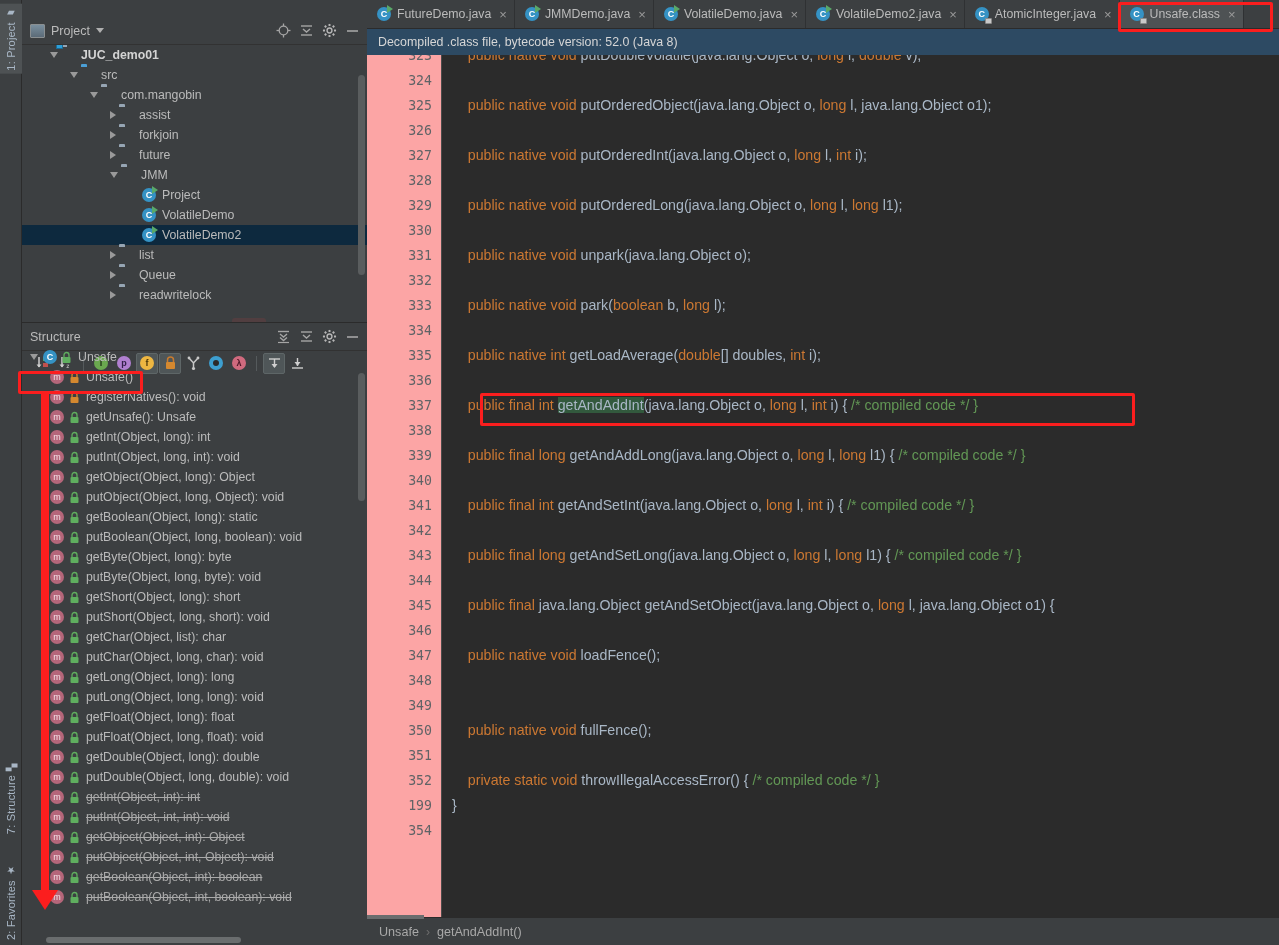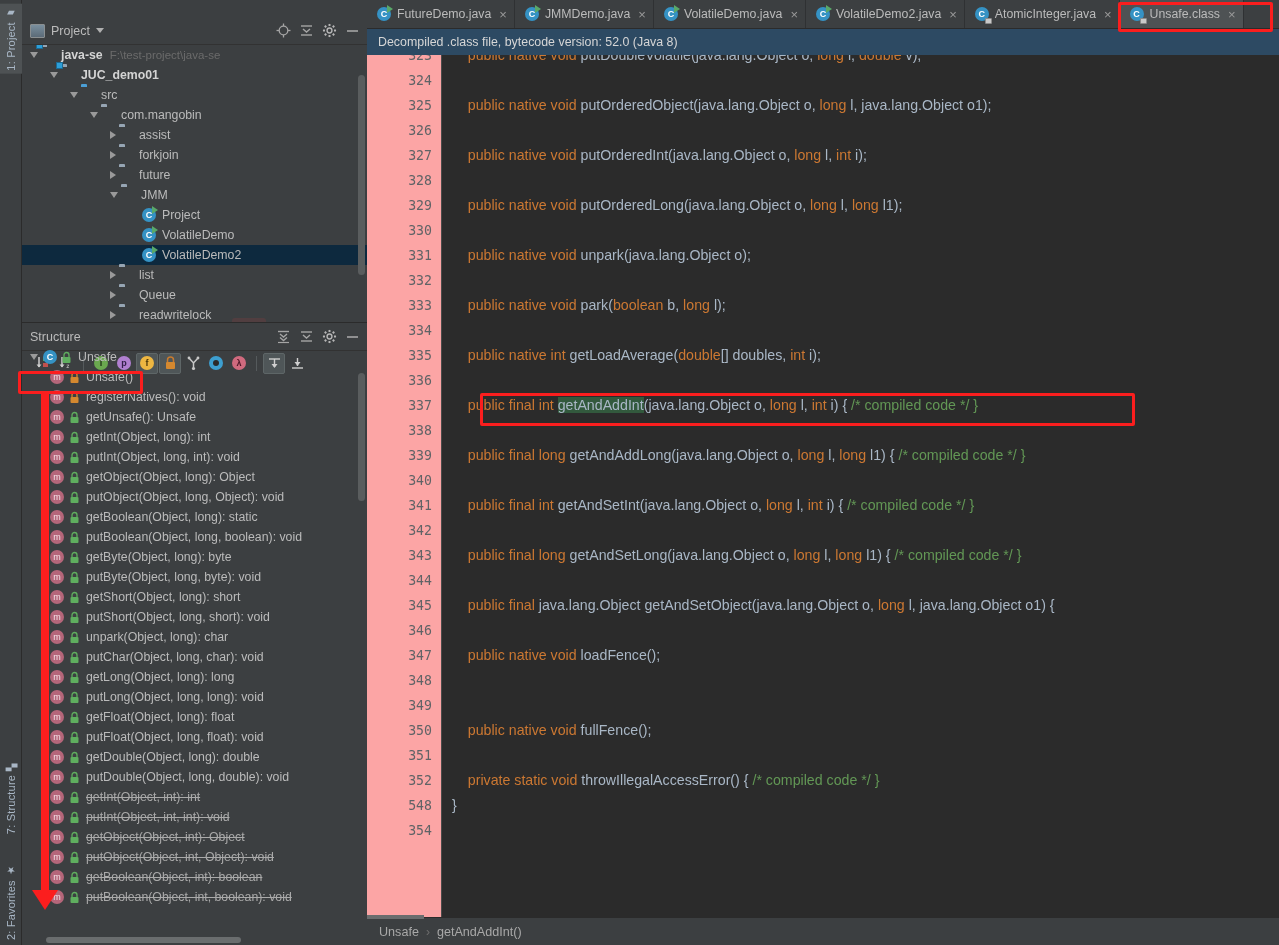--- a/index.html
+++ b/index.html
@@ -355,26 +355,20 @@
       </span>
       <span class="ph-btn">
         <svg width="15" height="15" viewBox="0 0 15 15">
             <line x1="2" y1="8" x2="13" y2="8" stroke="#a5a5a5" stroke-width="1.6"></line>
           </svg>
       </span>
     </div>
 
     <div class="tree">
       <div id="proj-rows">
-          <div class="trow" style="padding-left: 8px;">
-            <span class="tw open"></span>
-            <span class="ticon"><span class="fold"><span class="badge"></span></span></span>
-            <span class="tlabel tbold">java-se</span>
-            <span class="tpath">F:\test-project\java-se</span>
-          </div>
           <div class="trow" style="padding-left: 28px;">
             <span class="tw open"></span>
             <span class="ticon"><span class="fold"><span class="badge"></span></span></span>
             <span class="tlabel tbold">JUC_demo01</span>
           </div>
           <div class="trow" style="padding-left: 48px;">
             <span class="tw open"></span>
             <span class="ticon"><span class="fold blue"></span></span>
             <span class="tlabel">src</span>
           </div>
@@ -688,21 +682,21 @@
               </svg></span>
             <span class="">putShort(Object, long, short): void</span>
           </div>
           <div class="srow">
             <span class="indent"></span>
             <span class="mico">m</span>
             <span class="lockico"><svg width="11" height="13" viewBox="0 0 11 13">
                 <path d="M3 6 V4 a2.5 2.5 0 0 1 5 0 V6" fill="none" stroke="#5fae5f" stroke-width="1.3"></path>
                 <rect x="1.5" y="6" width="8" height="6" rx="1" fill="#5fae5f"></rect>
               </svg></span>
-            <span class="">unpark(Object, long): char</span>
+            <span class="">getChar(Object, list): char</span>
           </div>
           <div class="srow">
             <span class="indent"></span>
             <span class="mico">m</span>
             <span class="lockico"><svg width="11" height="13" viewBox="0 0 11 13">
                 <path d="M3 6 V4 a2.5 2.5 0 0 1 5 0 V6" fill="none" stroke="#5fae5f" stroke-width="1.3"></path>
                 <rect x="1.5" y="6" width="8" height="6" rx="1" fill="#5fae5f"></rect>
               </svg></span>
             <span class="">putChar(Object, long, char): void</span>
           </div>
@@ -883,21 +877,21 @@
           <div class="gline">343</div>
           <div class="gline">344</div>
           <div class="gline">345</div>
           <div class="gline">346</div>
           <div class="gline">347</div>
           <div class="gline">348</div>
           <div class="gline">349</div>
           <div class="gline">350</div>
           <div class="gline">351</div>
           <div class="gline">352</div>
-          <div class="gline">548</div>
+          <div class="gline">199</div>
           <div class="gline">354</div>
         </div>
       <div class="code" id="codelines" style="margin-top: -12px;">
           <div class="cline"><span class="pl">    </span><span class="kw">public native void </span><span class="pl">putDoubleVolatile(java.lang.Object o, </span><span class="kw">long </span><span class="pl">l, </span><span class="kw">double </span><span class="pl">v);</span></div>
           <div class="cline"></div>
           <div class="cline"><span class="pl">    </span><span class="kw">public native void </span><span class="pl">putOrderedObject(java.lang.Object o, </span><span class="kw">long </span><span class="pl">l, java.lang.Object o1);</span></div>
           <div class="cline"></div>
           <div class="cline"><span class="pl">    </span><span class="kw">public native void </span><span class="pl">putOrderedInt(java.lang.Object o, </span><span class="kw">long </span><span class="pl">l, </span><span class="kw">int </span><span class="pl">i);</span></div>
           <div class="cline"></div>
           <div class="cline"><span class="pl">    </span><span class="kw">public native void </span><span class="pl">putOrderedLong(java.lang.Object o, </span><span class="kw">long </span><span class="pl">l, </span><span class="kw">long </span><span class="pl">l1);</span></div>

